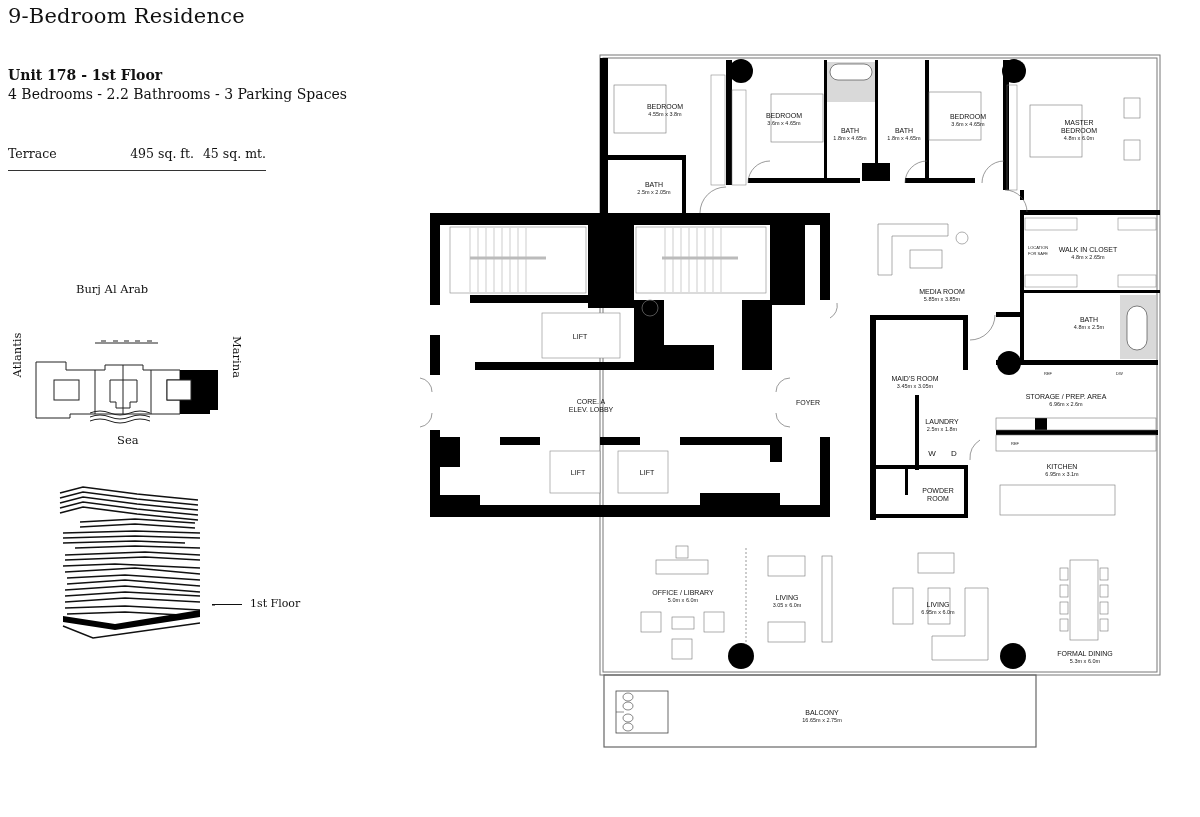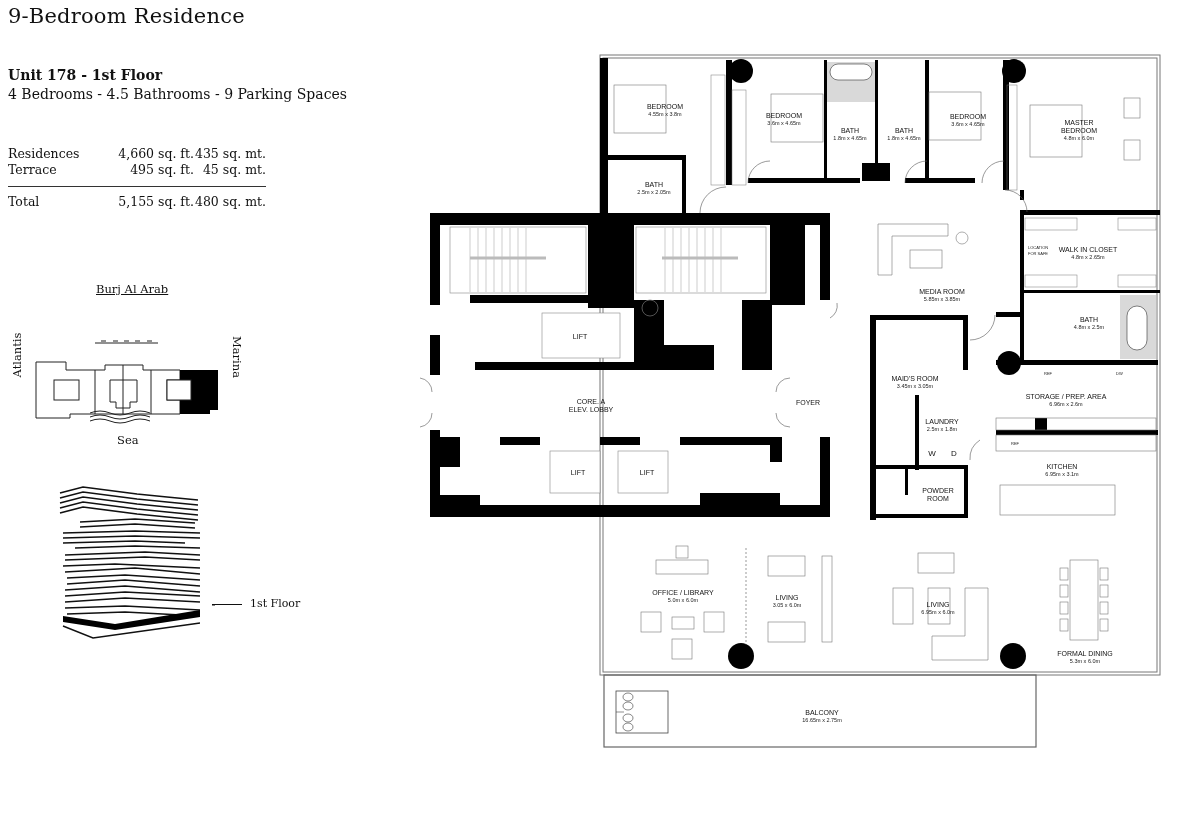--- a/index.html
+++ b/index.html
@@ -17,42 +17,32 @@
   .keymap-label { font-family:"DejaVu Serif", serif; font-size:11.5px; }
   .room-name { position:absolute; font-family:"Liberation Sans", sans-serif; font-size:7px; text-align:center; line-height:8px; color:#111; transform:translateX(-50%); white-space:nowrap; }
   .room-dim { position:absolute; font-family:"Liberation Sans", sans-serif; font-size:5.5px; text-align:center; line-height:7px; color:#222; transform:translateX(-50%); white-space:nowrap; }
   .small-tag { position:absolute; font-family:"Liberation Sans", sans-serif; font-size:4px; color:#222; }
 </style>
 </head>
 <body>
 
 <div class="title">9-Bedroom Residence</div>
 <div class="unit">Unit 178 - 1st Floor</div>
-<div class="unit-sub">4 Bedrooms - 4.5 Bathrooms - 9 Parking Spaces</div>
+<div class="unit-sub">4 Bedrooms - 2.2 Bathrooms - 3 Parking Spaces</div>
 
 <div class="area-table">
-  <div class="area-row">
-    <span class="lbl">Residences</span>
-    <span class="sqft">4,660 sq. ft.</span>
-    <span class="sqm">435 sq. mt.</span>
-  </div>
   <div class="area-row">
     <span class="lbl">Terrace</span>
     <span class="sqft">495 sq. ft.</span>
     <span class="sqm">45 sq. mt.</span>
   </div>
   <div class="area-rule"></div>
-  <div class="area-row">
-    <span class="lbl">Total</span>
-    <span class="sqft">5,155 sq. ft.</span>
-    <span class="sqm">480 sq. mt.</span>
-  </div>
 </div>
 
-<div class="abs keymap-label" style="left:96px;top:282px;text-decoration:underline;">Burj Al Arab</div>
+<div class="abs keymap-label" style="left:76px;top:282px;">Burj Al Arab</div>
 <div class="abs keymap-label" style="left:-8px;top:348px;transform:rotate(-90deg);transform-origin:center;width:50px;text-align:center;">Atlantis</div>
 <div class="abs keymap-label" style="left:212px;top:350px;transform:rotate(90deg);transform-origin:center;width:50px;text-align:center;">Marina</div>
 <div class="abs keymap-label" style="left:117px;top:433px;">Sea</div>
 
 <svg class="abs" style="left:0;top:300px;" width="240" height="125">
   <line x1="95" y1="43" x2="158" y2="43" stroke="#222" stroke-width="1"></line>
   <g stroke="#222" stroke-width="1">
     <line x1="101" y1="41" x2="106" y2="41"></line>
       <line x1="113" y1="41" x2="118" y2="41"></line>
       <line x1="124" y1="41" x2="129" y2="41"></line>

